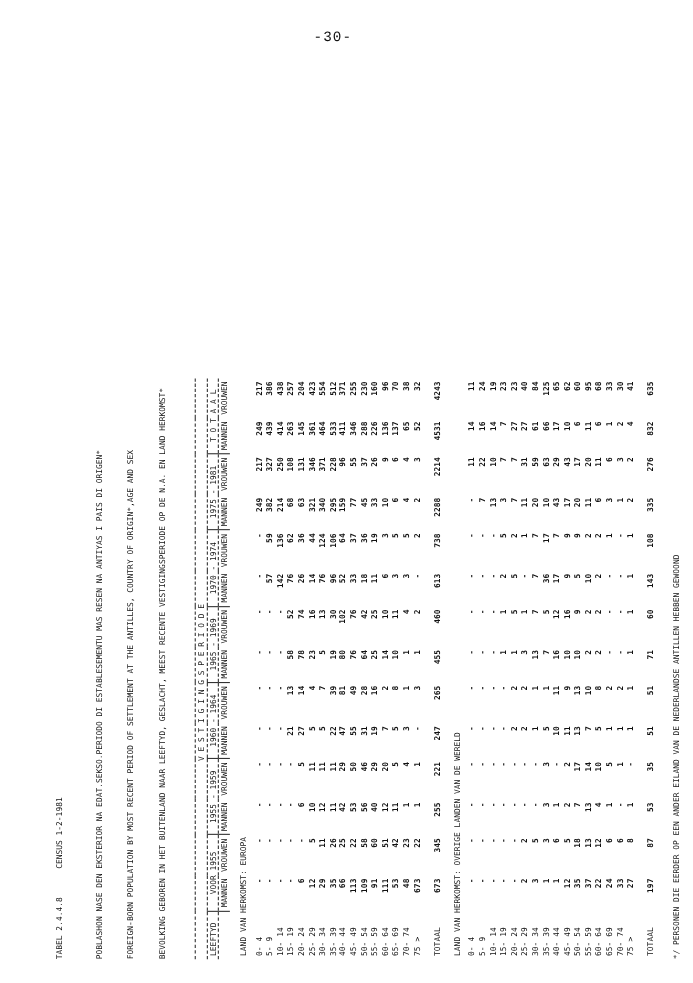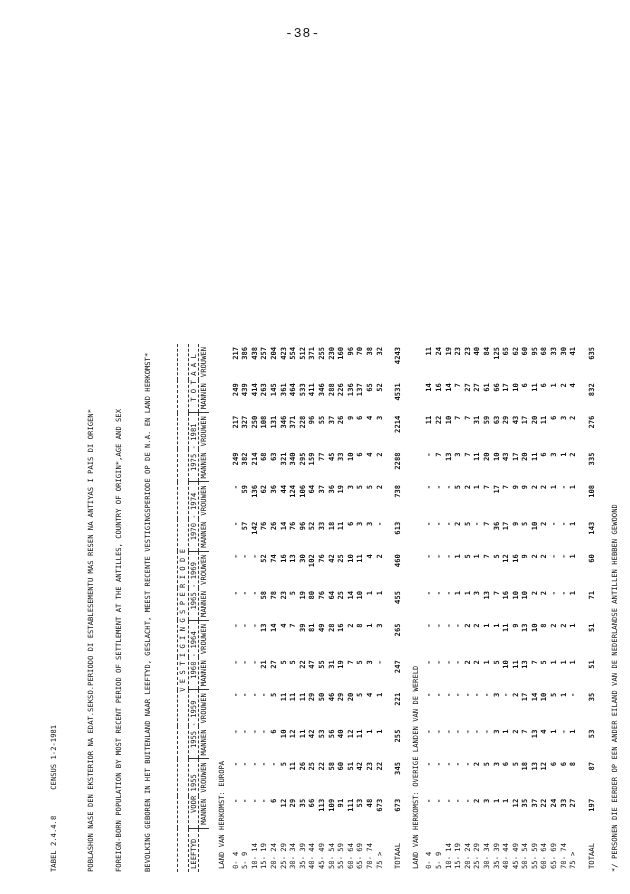--- a/index.html
+++ b/index.html
@@ -14,21 +14,21 @@
   .lab{text-align:left;padding-right:10px;font-weight:normal;}
   .sec td{text-align:left;padding-top:8px;padding-bottom:4px;font-weight:normal;}
   .tot td{padding-top:9px;}
   .dash{border-top:1px dashed #333;}
   .foot{font-size:7.2px;margin-top:14px;}
   .g{border-left:1px solid #333;}
 </style>
 </head>
 <body>
 
-<div class="page-num">-38-</div>
+<div class="page-num">-30-</div>
 
 <div class="rot">
   <div class="hdr">
     <div class="t1"><span>TABEL 2.4.4.8</span>      <span>CENSUS 1-2-1981</span></div>
     <div>POBLASHON NASE DEN EKSTERIOR NA EDAT.SEKSO.PERIODO DI ESTABLESEMENTU MAS RESEN NA ANTIYAS I PAIS DI ORIGEN*</div>
     <div>FOREIGN-BORN POPULATION BY MOST RECENT PERIOD OF SETTLEMENT AT THE ANTILLES, COUNTRY OF ORIGIN*,AGE AND SEX</div>
     <div>BEVOLKING GEBOREN IN HET BUITENLAND NAAR LEEFTYD, GESLACHT, MEEST RECENTE VESTIGINGSPERIODE OP DE N.A. EN LAND HERKOMST*</div>
   </div>
 
   <table>

